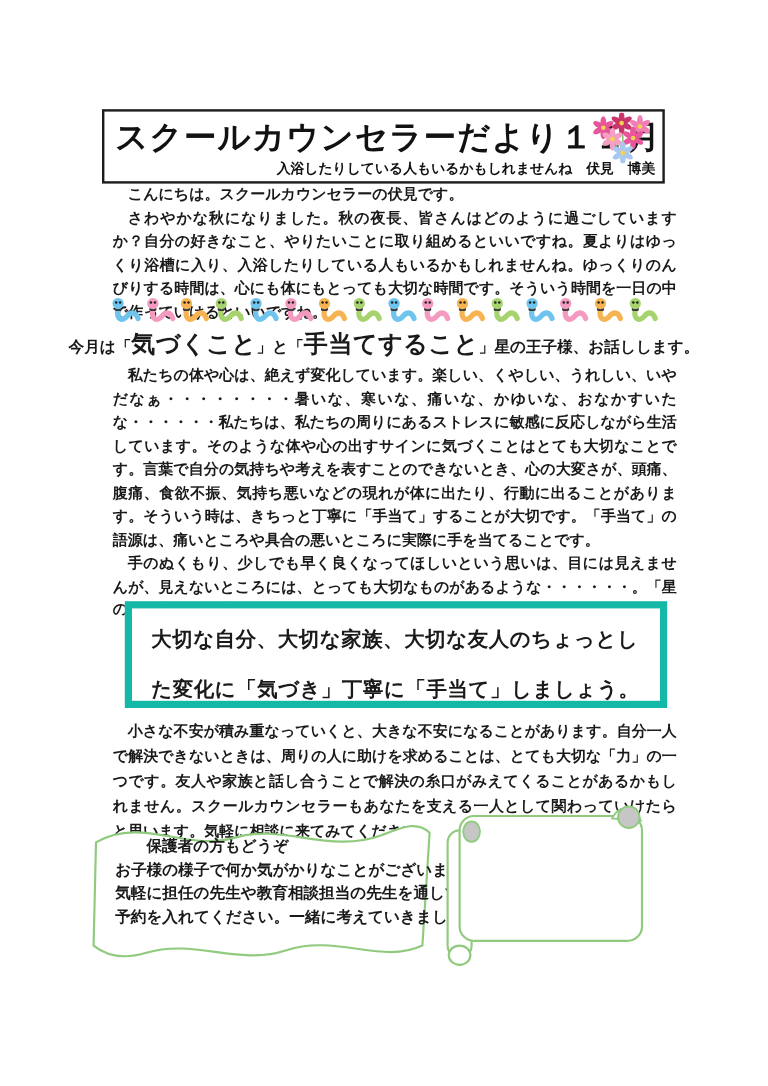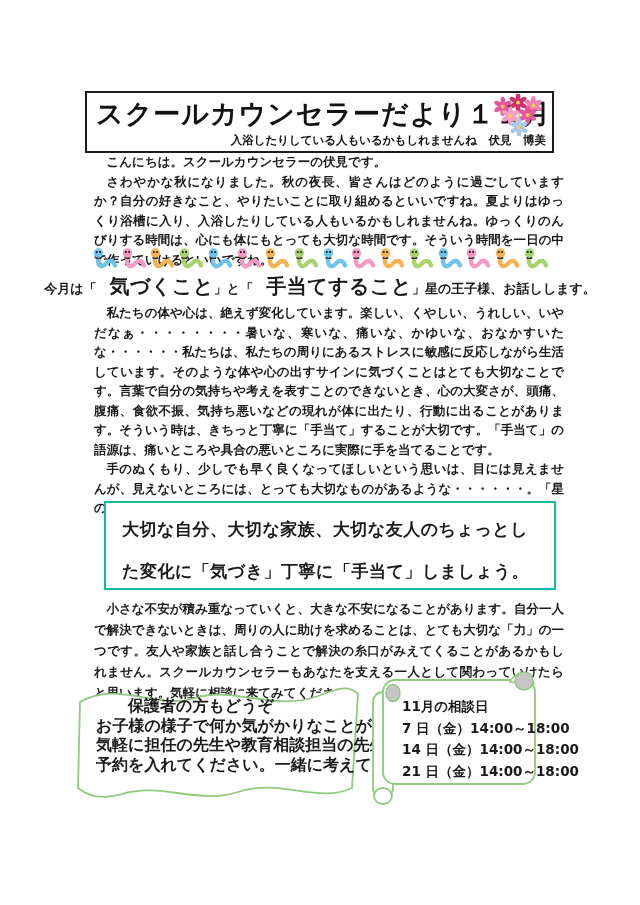--- a/index.html
+++ b/index.html
@@ -39,34 +39,34 @@
     position: absolute; left: 92px; top: 245px; width: 458px; height: 28px;
     display: flex; justify-content: space-between; align-items: center;
   }
   .snake { width: 27px; height: 24px; flex: 0 0 auto; }
 
   
   .headline {
     position: absolute; left: 0; top: 273px; width: 640px;
     text-align: center; font-size: 13px; white-space: nowrap;
   }
-  .headline .big { font-size: 20px; letter-spacing: 0.5px; margin-left: 13px; }
+  .headline .big { font-size: 20px; letter-spacing: 0.5px; }
 
   
   .callout-box {
     position: absolute; left: 104px; top: 501px; width: 452px; height: 89px;
-    border: 2px solid #14b8a6; background: #fff;
+    border: 6px solid #14b8a6; background: #fff;
     padding: 5px 16px 0 16px;
     font-size: 17px; line-height: 42px; letter-spacing: 0.5px;
   }
 
   
   .parents-banner { position: absolute; left: 70px; top: 672px; width: 296px; height: 142px; }
   .parents-banner svg.shape { position: absolute; inset: 0; width: 100%; height: 100%; }
-  .banner-text { position: absolute; left: 26px; top: 24px; width: 250px; font-size: 16px; line-height: 19.5px; }
+  .banner-text { position: absolute; left: 26px; top: 24px; width: 250px; font-size: 13px; line-height: 19.5px; }
   .banner-title { text-indent: 2em; }
   .note-line { white-space: nowrap; }
 
   
   .schedule-scroll { position: absolute; left: 368px; top: 670px; width: 176px; height: 150px; }
   .schedule-scroll svg.shape { position: absolute; inset: 0; width: 100%; height: 100%; }
   .scroll-text { position: absolute; left: 34px; top: 26px; width: 135px; font-size: 13.5px; line-height: 21.5px; }
   .sched-item { white-space: nowrap; }
 </style>
 </head>
@@ -264,23 +264,15 @@
       <rect x="5" y="22" width="20" height="106" rx="10" fill="#ffffff" stroke="#8fca7d" stroke-width="1.8"></rect>
       <ellipse cx="15" cy="126" rx="9" ry="8" fill="#ffffff" stroke="#8fca7d" stroke-width="1.8"></ellipse>
 
       <rect x="15" y="10" width="152" height="104" rx="12" fill="#ffffff" stroke="#8fca7d" stroke-width="1.8"></rect>
 
       <ellipse cx="25" cy="23" rx="7" ry="8.5" fill="#c6c6c6" stroke="#8fca7d" stroke-width="1.5"></ellipse>
 
       <path d="M142 12 q6 -12 20 -8 l4 10 z" fill="#ffffff" stroke="#8fca7d" stroke-width="1.5"></path>
       <circle cx="156" cy="11" r="9" fill="#c6c6c6" stroke="#8fca7d" stroke-width="1.5"></circle>
     </svg>
-    <div class="scroll-text">
-      <div>11月の相談日</div>
-      <div>
-          <div class="sched-item">7 日（金）14:00～18:00</div>
-          <div class="sched-item">14 日（金）14:00～18:00</div>
-          <div class="sched-item">21 日（金）14:00～18:00</div>
-        </div>
-    </div>
   </div>
 
 </div>
 
 </body></html>

